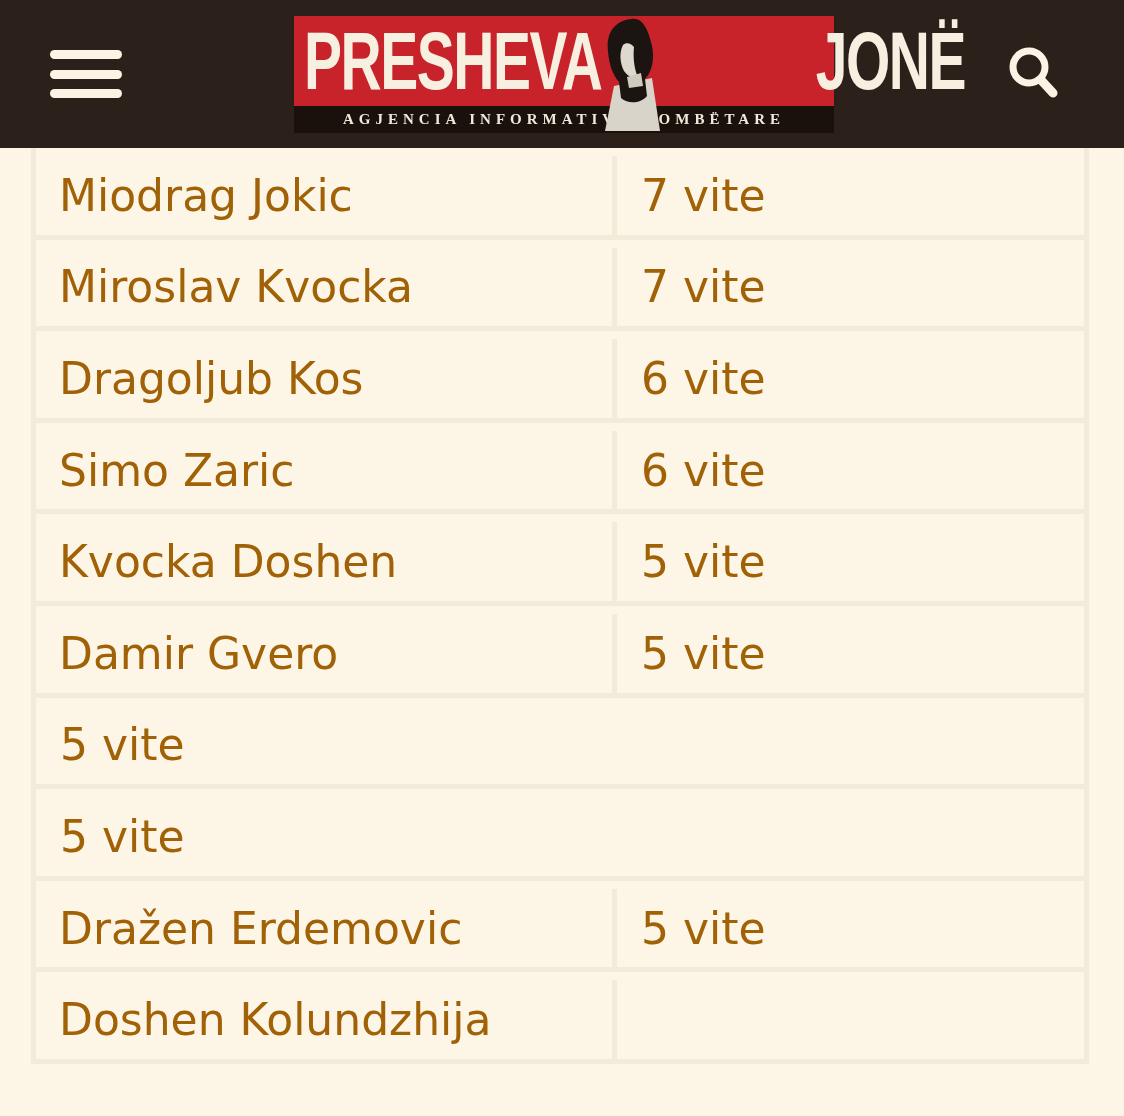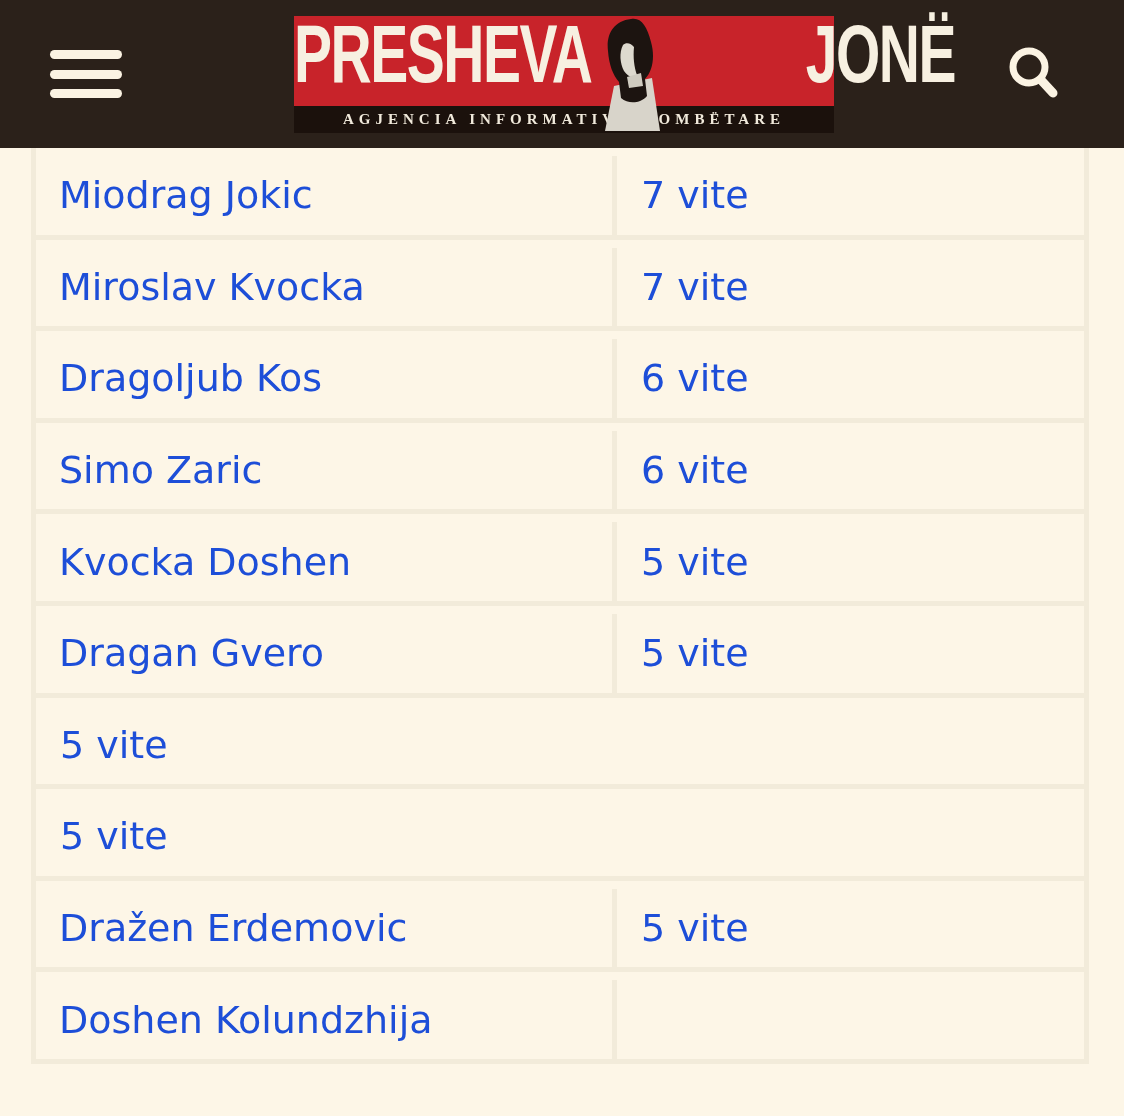--- a/index.html
+++ b/index.html
@@ -29,22 +29,22 @@
     height: 9px; border-radius: 5px; background: #FBF3E3;
   }
 
   .logo {
     width: 540px; height: 117px;
     position: relative; display: block; text-decoration: none;
     cursor: pointer;
   }
   .logo-red {
     height: 90px; background: #C8232A;
-    display: flex; align-items: flex-start; justify-content: space-between;
-    padding: 0 0; box-sizing: border-box;
+    display: flex; align-items: center; justify-content: space-between;
+    padding: 0 10px; box-sizing: border-box;
   }
   .logo-word {
     color: #F7F0E1; font-weight: 700; font-size: 76px; line-height: 1;
     letter-spacing: -2px;
     font-family: "Liberation Sans", sans-serif;
     display: inline-block; white-space: nowrap;
   }
   .logo-word.left  { transform: scale(0.75, 1.08); transform-origin: left center; }
   .logo-word.right { transform: scale(0.75, 1.08); transform-origin: right center; }
   .logo-spacer { width: 66px; flex: 0 0 66px; }
@@ -75,21 +75,21 @@
     box-sizing: border-box;
   }
   .t-row {
     display: flex;
     height: 91.6px;
     box-sizing: border-box;
     border-bottom: 5px solid #F2EBDA;
   }
   .cell {
     display: flex; align-items: center;
-    font-size: 38px; color: #1d4ed8;
+    font-size: 44px; color: #a16207;
     box-sizing: border-box;
     white-space: nowrap; overflow: hidden; margin-top: 8px;
   }
   .cell-name {
     flex: 0 0 581px;
     border-right: 5px solid #F2EBDA;
     padding-left: 23px;
   }
   .cell-sentence {
     flex: 1;
@@ -155,21 +155,21 @@
         <div class="cell cell-name">Simo Zaric</div>
         <div class="cell cell-sentence">6 vite</div>
       </div>
 
       <div class="t-row">
         <div class="cell cell-name">Kvocka Doshen</div>
         <div class="cell cell-sentence">5 vite</div>
       </div>
 
       <div class="t-row">
-        <div class="cell cell-name">Dragan Gvero</div>
+        <div class="cell cell-name">Damir Gvero</div>
         <div class="cell cell-sentence">5 vite</div>
       </div>
 
       <div class="t-row">
         <div class="cell cell-sentence">5 vite</div>
       </div>
 
       <div class="t-row">
         <div class="cell cell-sentence">5 vite</div>
       </div>

